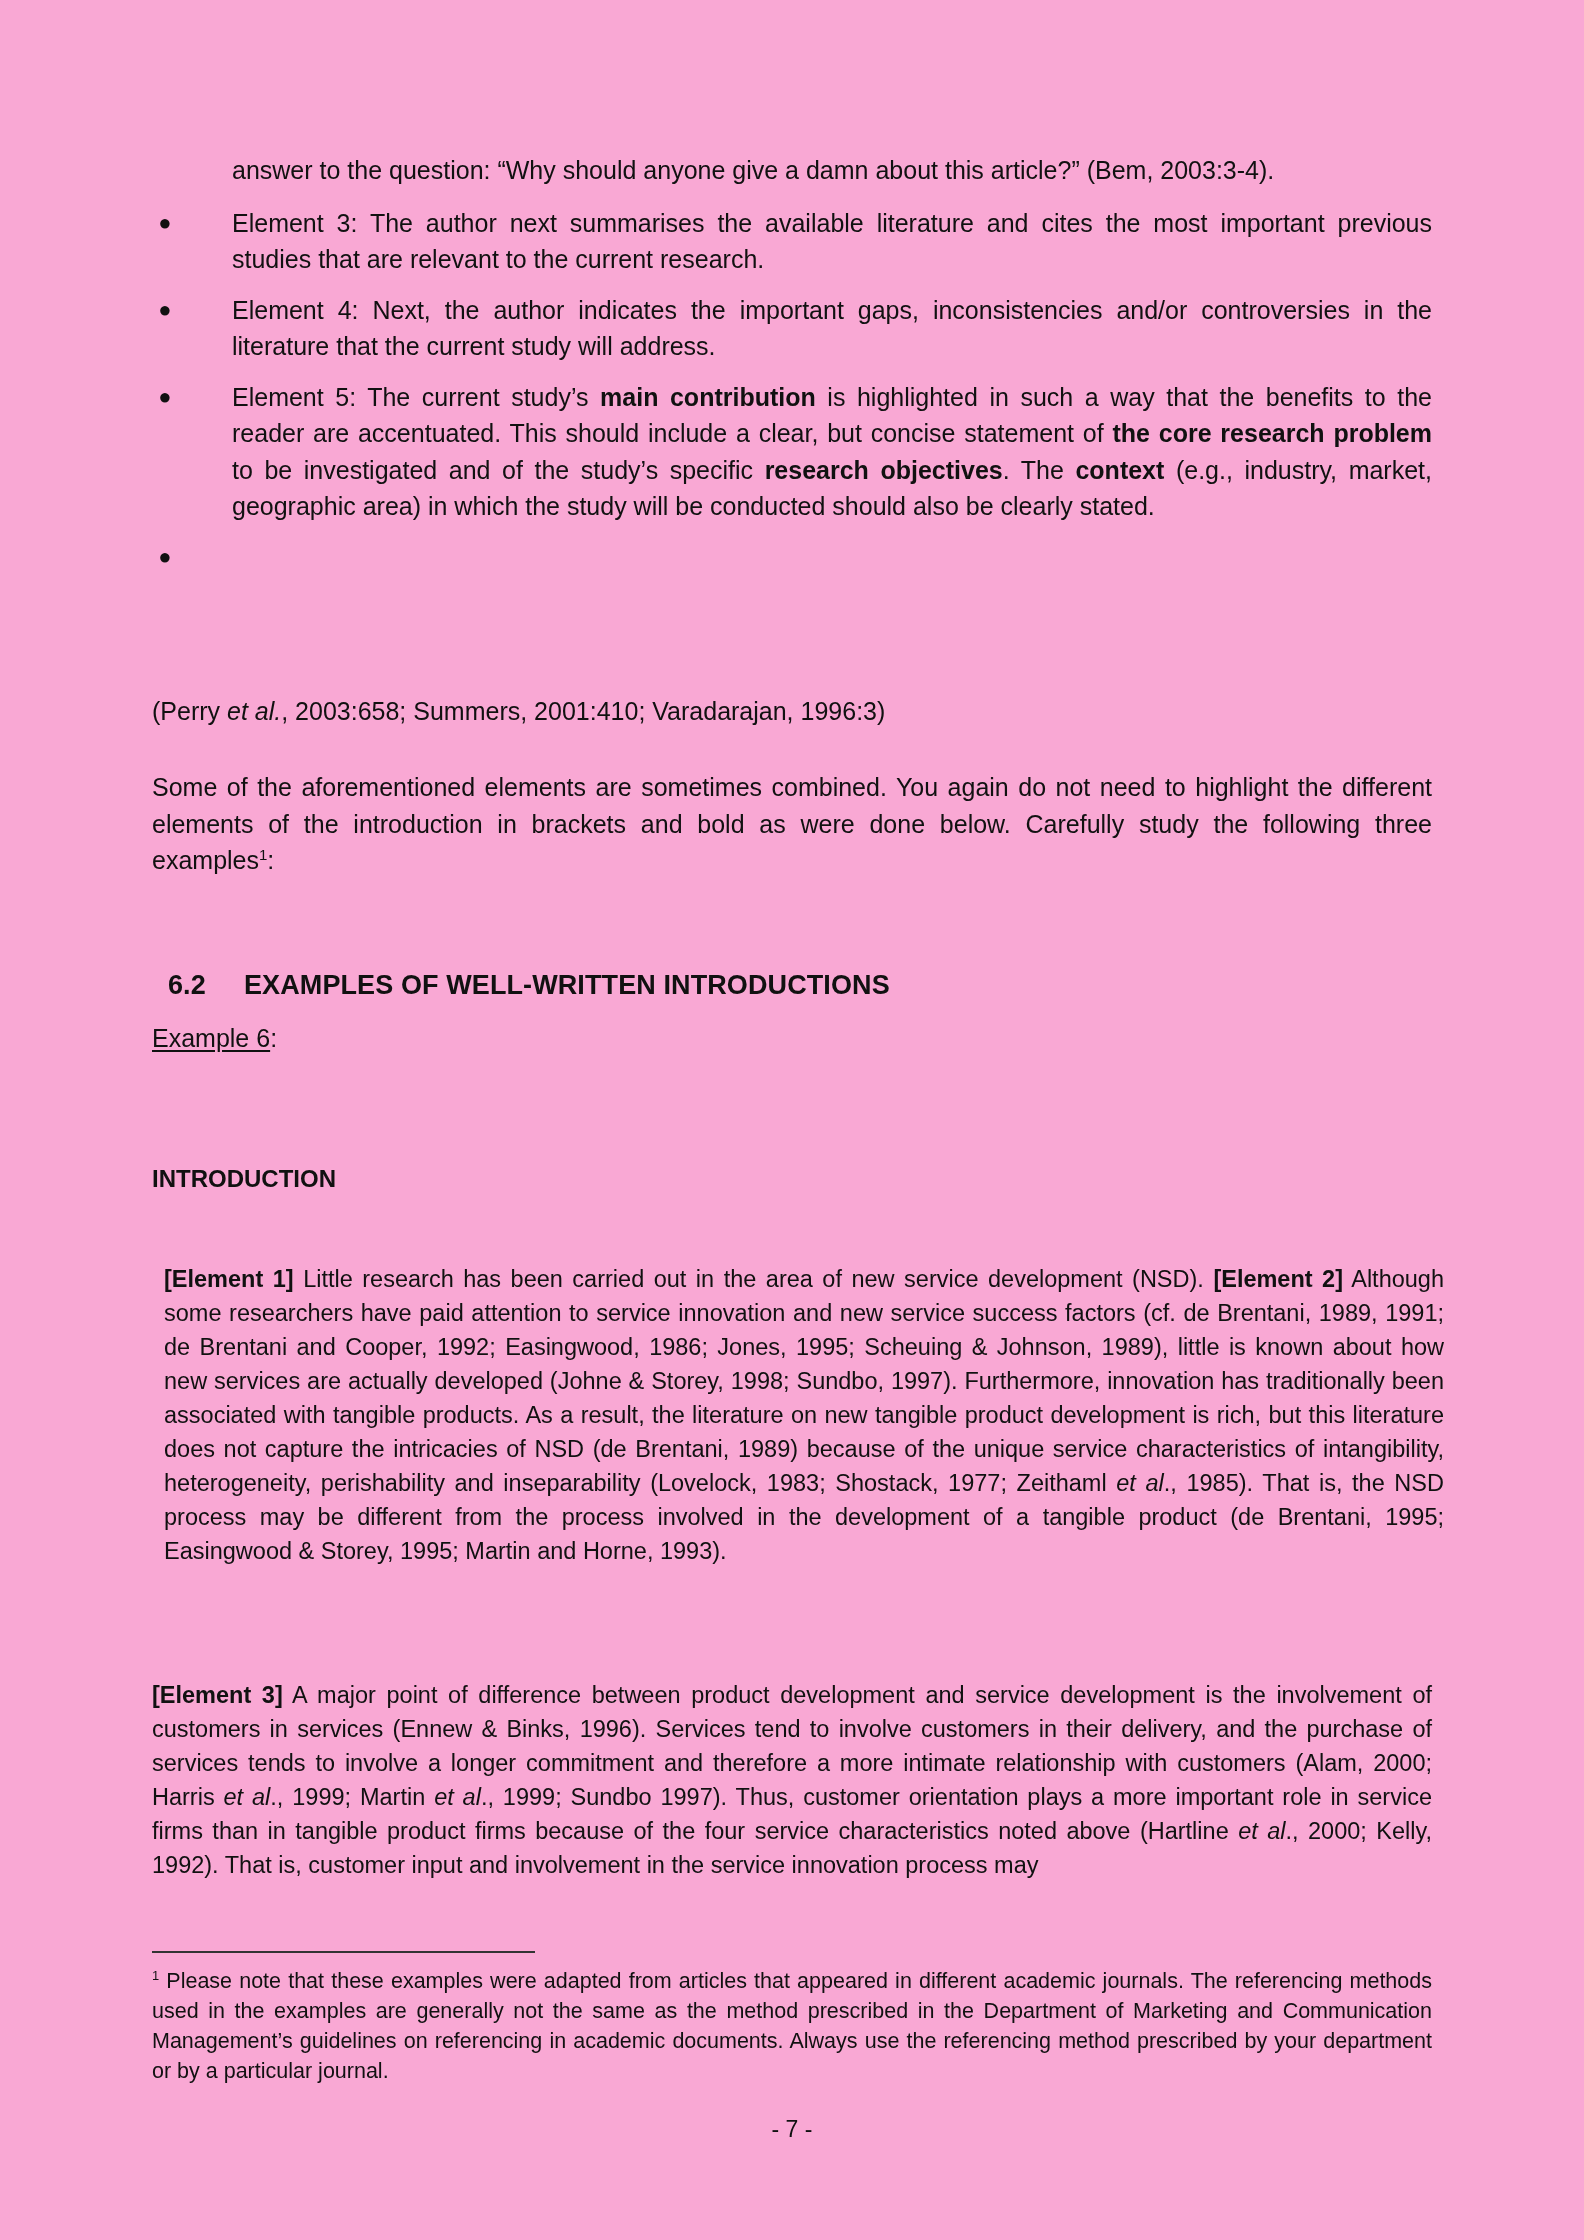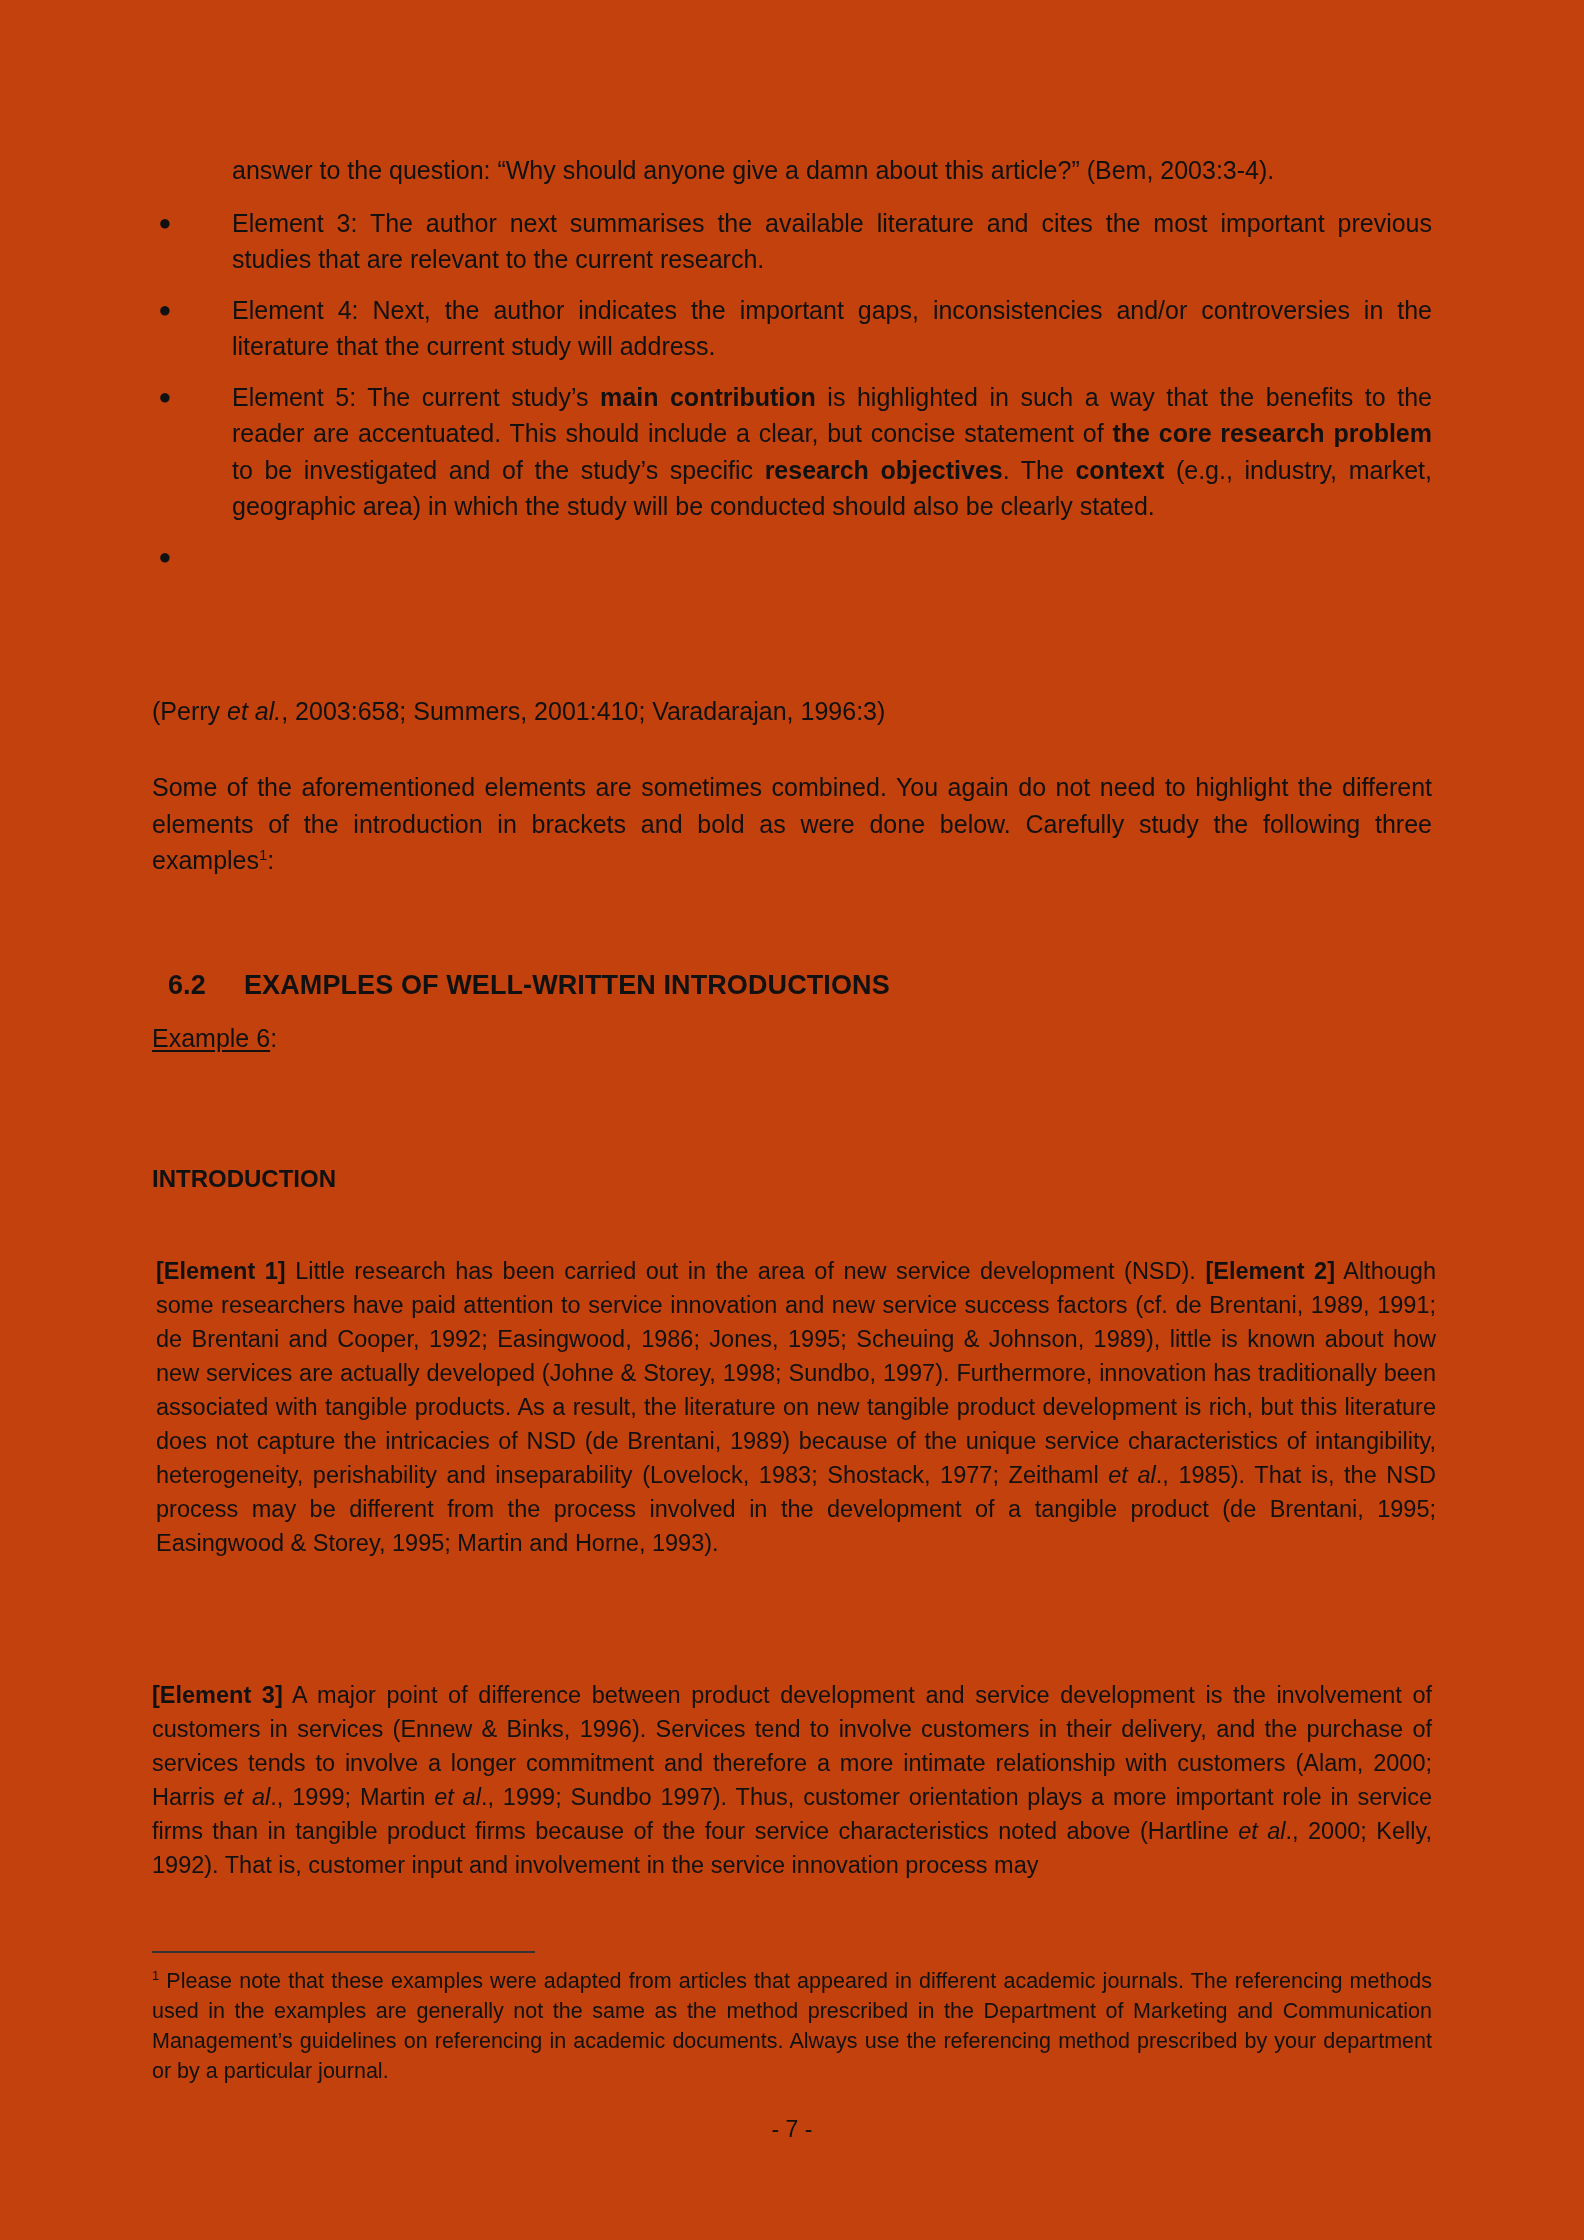--- a/index.html
+++ b/index.html
@@ -1,34 +1,34 @@
 <!DOCTYPE html>
 <html><head>
 <meta charset="utf-8">
 <style>
   html, body { margin: 0; padding: 0; background: #ffffff; }
   body {
     width: 1584px; height: 2240px; position: relative; overflow: hidden;
     font-family: "Liberation Sans", sans-serif; color: #111111;
   }
-  .page { position: absolute; left: 0; top: 0; width: 1584px; height: 2240px; background: #c2410c; }
+  .page { position: absolute; left: 0; top: 0; width: 1584px; height: 2240px; background: #f9a8d4; }
   .body-text { font-size: 25px; line-height: 36.5px; text-align: justify; }
   .bullet-list { position: absolute; left: 152px; width: 1280px; top: 152px; margin: 0; padding: 0; list-style: none; }
   .cont-para { margin: 0 0 16px 80px; }
   .bullet-item { position: relative; padding-left: 80px; margin-bottom: 14px; }
   .bullet-dot { position: absolute; left: 3px; top: 0; width: 20px; text-align: center; font-size: 22px; }
   .citation { position: absolute; left: 152px; top: 693px; width: 1280px; }
   .intro-para { position: absolute; left: 152px; top: 769px; width: 1280px; margin: 0; }
   .section-heading { position: absolute; left: 152px; top: 970px; font-weight: bold; font-size: 27px; letter-spacing: 0.1px; }
   .section-heading .num { display: inline-block; width: 76px; margin-left: 16px; }
   .example-label { position: absolute; left: 152px; top: 1024px; font-size: 25px; }
   .example-label u { text-decoration: underline; text-underline-offset: 3px; }
   .intro-heading { position: absolute; left: 152px; top: 1165px; font-size: 24px; font-weight: bold; }
   .example-text { font-size: 23.5px; line-height: 34px; text-align: justify; }
-  .ex-para1 { position: absolute; left: 152px; top: 1250px; width: 1280px; margin: 4px; }
+  .ex-para1 { position: absolute; left: 152px; top: 1250px; width: 1280px; margin: 12px; }
   .ex-para2 { position: absolute; left: 152px; top: 1678px; width: 1280px; margin: 0; }
   .footnote-rule { position: absolute; left: 152px; top: 1951px; width: 383px; height: 0; border-top: 2px solid #333; }
   .footnote { position: absolute; left: 152px; top: 1966px; width: 1280px; font-size: 21.5px; line-height: 30px; text-align: justify; margin: 0; }
   .footnote sup, .intro-para sup { font-size: 60%; vertical-align: super; line-height: 0; }
   .page-number { position: absolute; left: 0; width: 1584px; top: 2116px; text-align: center; font-size: 23px; }
   b { font-weight: bold; }
   i { font-style: italic; }
 </style>
 </head>
 <body>

